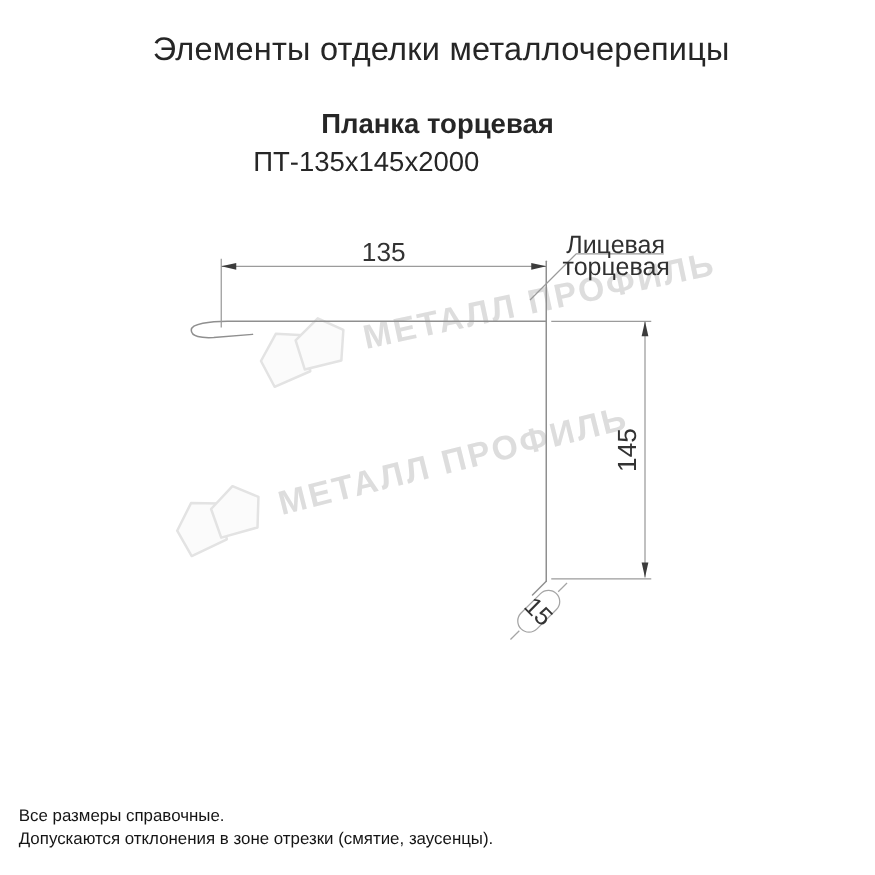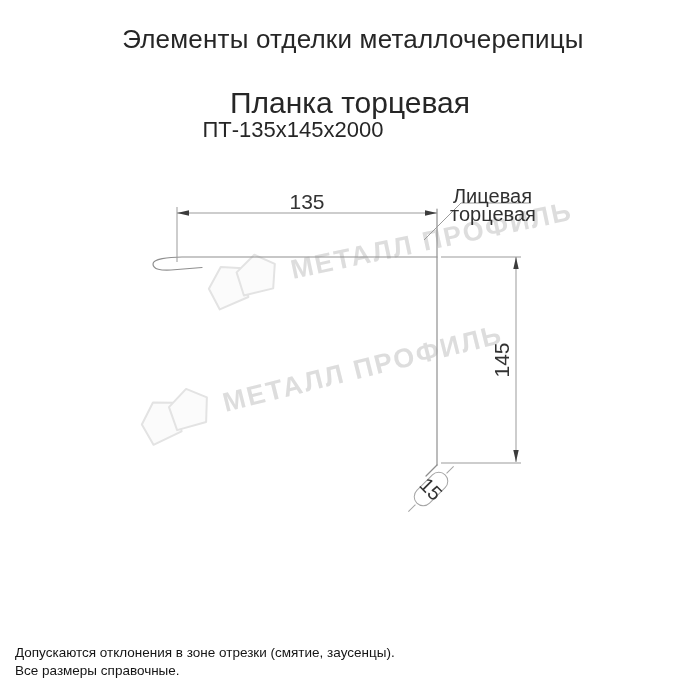--- a/index.html
+++ b/index.html
@@ -24,22 +24,23 @@
     font-size: 26px;
     color: #262626;
     letter-spacing: 0.2px;
   }
   .product-name {
     position: absolute;
     top: 86px;
     left: 0;
     width: 700px;
     text-align: center;
-    font-size: 30px;
+    font-size: 22px;
     color: #262626;
+    font-weight: bold;
   }
   .product-code {
     position: absolute;
     top: 117px;
     left: 0;
     width: 586px;
     text-align: center;
     font-size: 22px;
     color: #262626;
   }
@@ -157,17 +158,17 @@
 
     <path d="M 531 203 L 461 203 L 424 240" stroke="#9b9b9b" stroke-width="1" fill="none"></path>
   </svg>
 
   <div class="face-label">
     <div>Лицевая</div>
     <div>торцевая</div>
   </div>
 
   <div class="footer-notes">
+    <div>Все размеры справочные.</div>
     <div>Допускаются отклонения в зоне отрезки (смятие, заусенцы).</div>
-    <div>Все размеры справочные.</div>
   </div>
 
 </div>
 
 </body></html>

